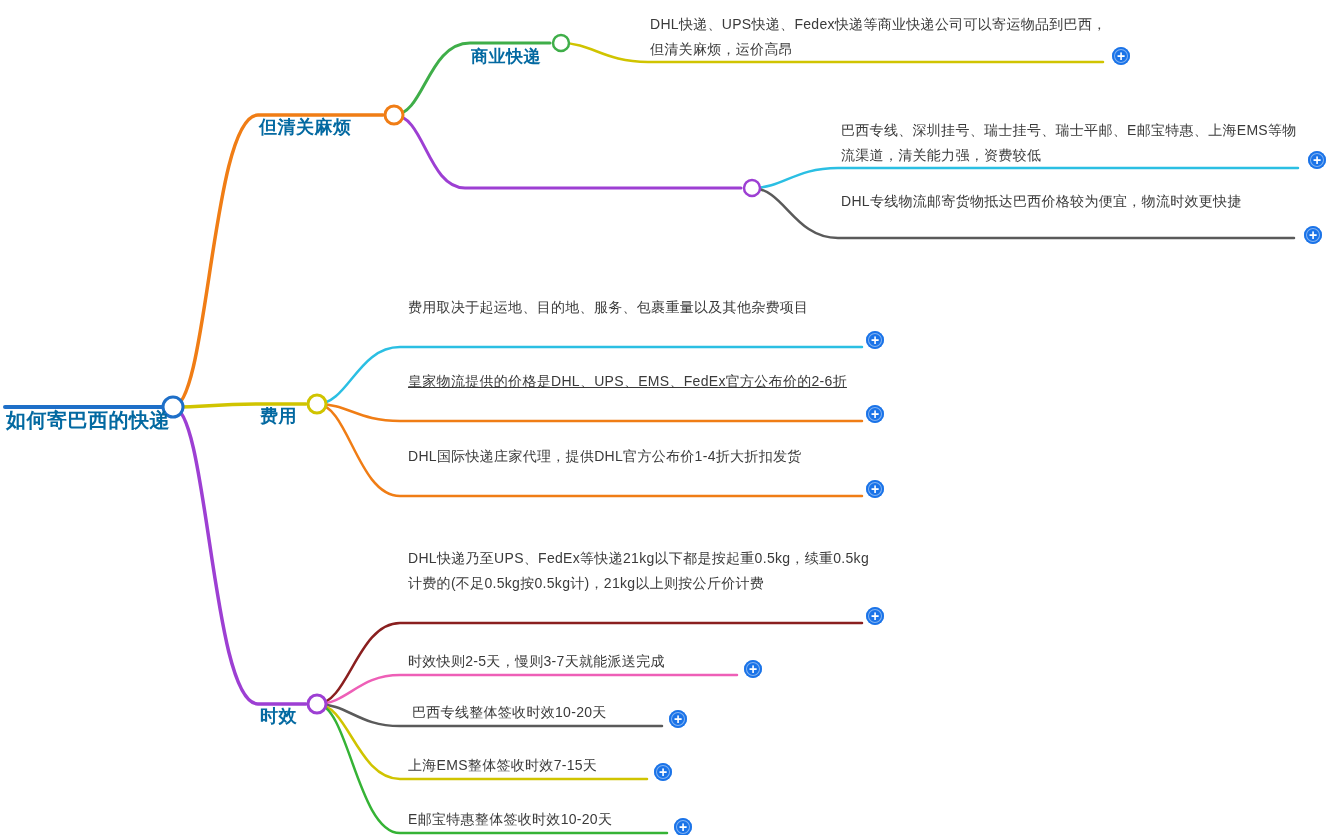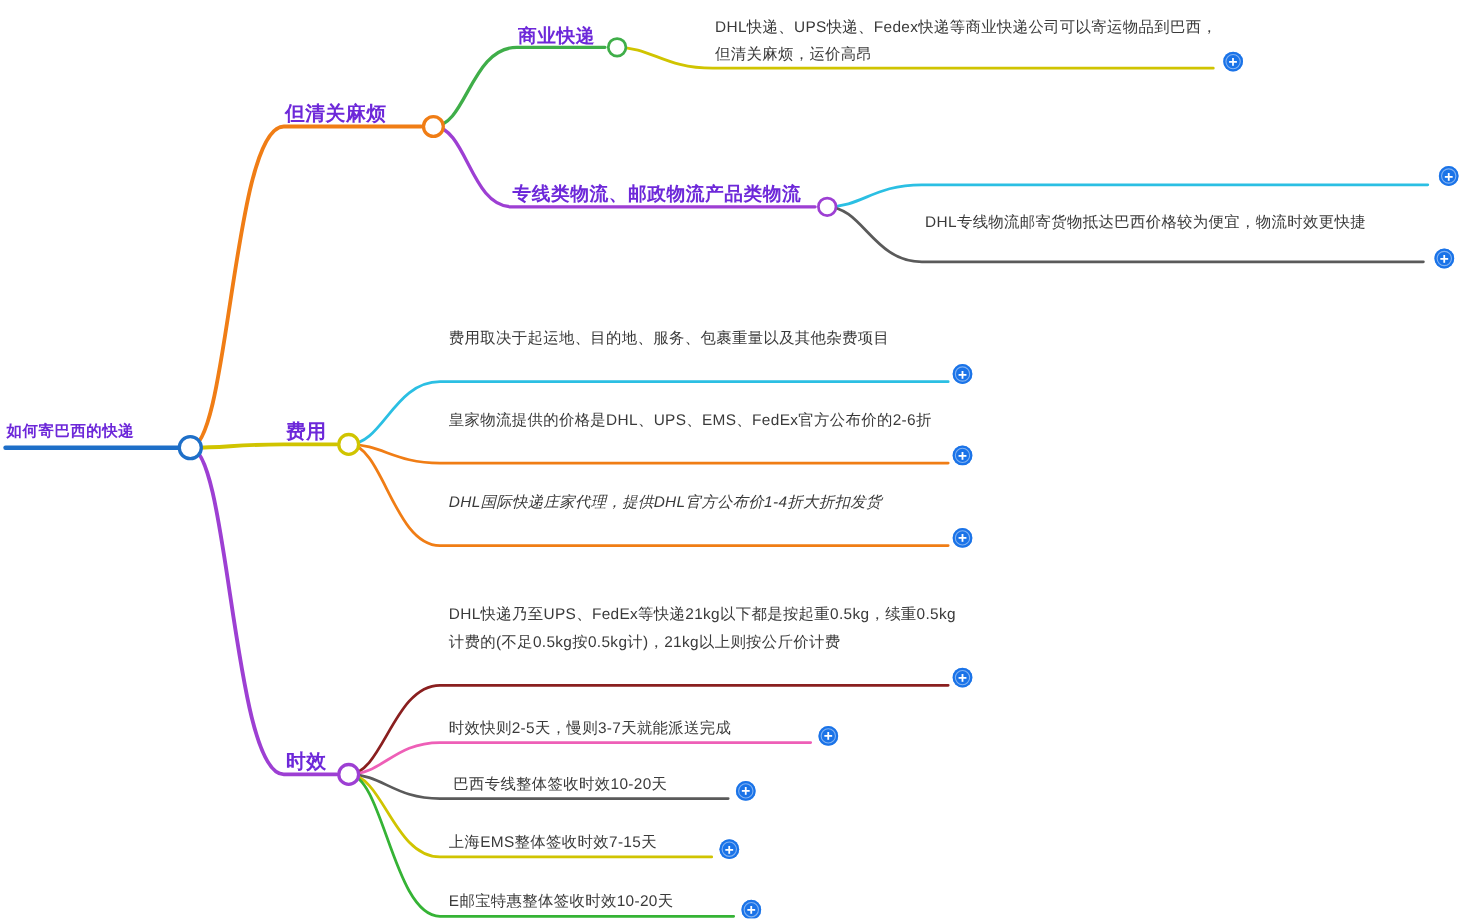--- a/index.html
+++ b/index.html
@@ -7,25 +7,26 @@
     position:relative;
     width:1341px;height:835px;
     background:#ffffff;
     font-family:"Liberation Sans","DejaVu Sans",sans-serif;
     overflow:hidden;
   }
   #wires{position:absolute;left:0;top:0;}
   .topic-label{
     position:absolute;
     font-weight:bold;
-    color:#6d28d9;
+    color:#0369a1;
     white-space:nowrap;
     letter-spacing:.5px;
+    margin-top:24px;
   }
-  .lvl0{font-size:14px;}
+  .lvl0{font-size:20px;}
   .lvl1{font-size:18px;}
   .lvl2{font-size:17px;}
   .leaf-text{
     position:absolute;
     font-size:14px;
     line-height:25px;
     color:#3a3a3a;
     letter-spacing:.3px;
   }
   .nowrap{white-space:nowrap;}
@@ -79,30 +80,30 @@
       <circle cx="561" cy="43" r="8" fill="#ffffff" stroke="#3fae49" stroke-width="2.5"></circle>
       <circle cx="752" cy="188" r="8" fill="#ffffff" stroke="#9d3fd3" stroke-width="2.5"></circle>
       <circle cx="317" cy="404" r="9" fill="#ffffff" stroke="#d0c400" stroke-width="3"></circle>
       <circle cx="317" cy="704" r="9" fill="#ffffff" stroke="#9d3fd3" stroke-width="3"></circle>
     </g>
   </svg>
 
   <div class="topic-label lvl0" style="left:6px;top:383px;">如何寄巴西的快递</div>
   <div class="topic-label lvl1" style="left:259px;top:91px;">但清关麻烦</div>
   <div class="topic-label lvl2" style="left:471px;top:21px;">商业快递</div>
-  <div class="topic-label lvl2" style="left:466px;top:165px;">专线类物流、邮政物流产品类物流</div>
   <div class="topic-label lvl1" style="left:260px;top:380px;text-align:right;">费用</div>
   <div class="topic-label lvl1" style="left:260px;top:680px;">时效</div>
 
   <div class="leaf-text" style="left:650px;top:12px;width:462px;">DHL快递、UPS快递、Fedex快递等商业快递公司可以寄运物品到巴西，但清关麻烦，运价高昂</div>
+  <div class="leaf-text" style="left:841px;top:118px;width:468px;">巴西专线、深圳挂号、瑞士挂号、瑞士平邮、E邮宝特惠、上海EMS等物流渠道，清关能力强，资费较低</div>
   <div class="leaf-text" style="left:408px;top:295px;width:466px;">费用取决于起运地、目的地、服务、包裹重量以及其他杂费项目</div>
 
   <div class="leaf-text" style="left:841px;top:189px;width:468px;">DHL专线物流邮寄货物抵达巴西价格较为便宜，物流时效更快捷</div>
-  <div class="leaf-text" style="left:408px;top:369px;width:466px;">皇家物流提供的价格是DHL、UPS、EMS、FedEx官方公布价的2-6折</div>
-  <div class="leaf-text" style="left:408px;top:444px;width:466px;font-style:italic;">DHL国际快递庄家代理，提供DHL官方公布价1-4折大折扣发货</div>
+  <div class="leaf-text" style="left:408px;top:369px;width:466px;text-decoration:underline;">皇家物流提供的价格是DHL、UPS、EMS、FedEx官方公布价的2-6折</div>
+  <div class="leaf-text" style="left:408px;top:444px;width:466px;">DHL国际快递庄家代理，提供DHL官方公布价1-4折大折扣发货</div>
 
   <div class="leaf-text" style="left:408px;top:546px;width:468px;">DHL快递乃至UPS、FedEx等快递21kg以下都是按起重0.5kg，续重0.5kg计费的(不足0.5kg按0.5kg计)，21kg以上则按公斤价计费</div>
   <div class="leaf-text nowrap" style="left:408px;top:649px;">时效快则2-5天，慢则3-7天就能派送完成</div>
   <div class="leaf-text nowrap" style="left:412px;top:700px;">巴西专线整体签收时效10-20天</div>
   <div class="leaf-text nowrap" style="left:408px;top:753px;">上海EMS整体签收时效7-15天</div>
   <div class="leaf-text nowrap" style="left:408px;top:807px;">E邮宝特惠整体签收时效10-20天</div>
 
   <div class="plus" style="left:1112px;top:47px;">+</div>
   <div class="plus" style="left:1308px;top:151px;">+</div>
   <div class="plus" style="left:1304px;top:226px;">+</div>

